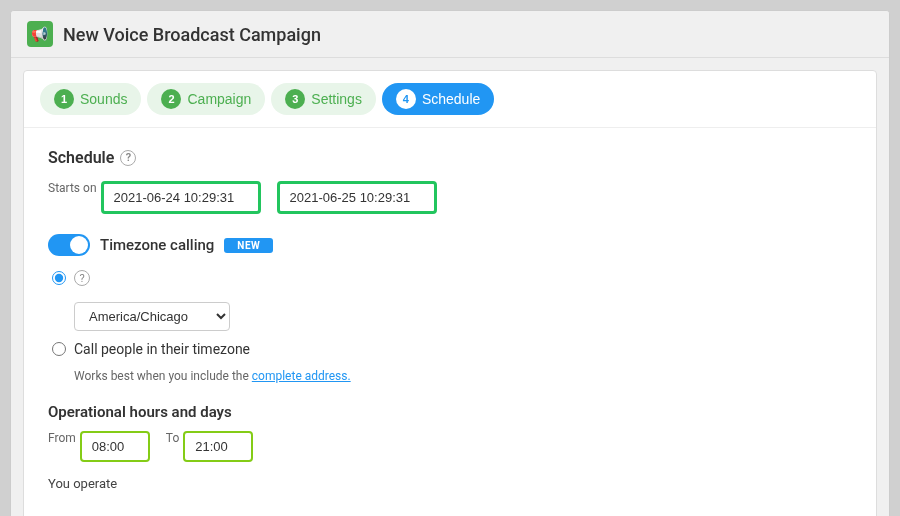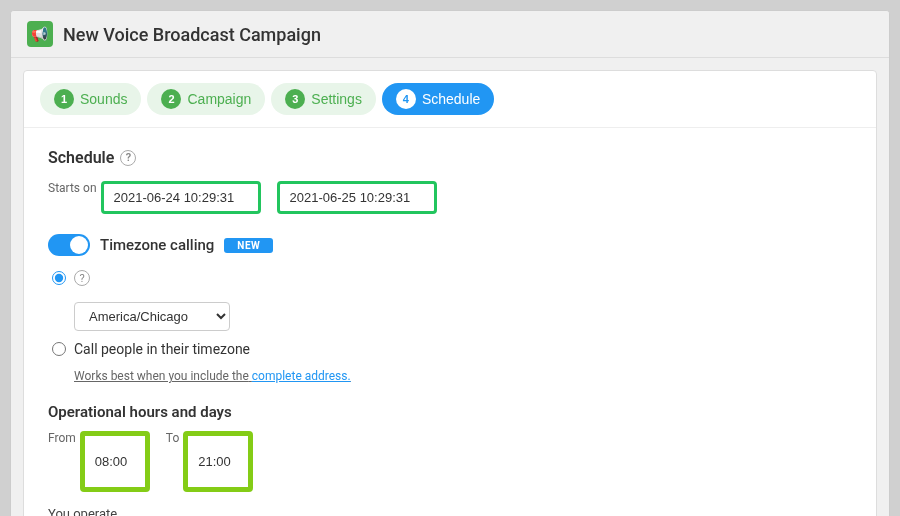--- a/index.html
+++ b/index.html
@@ -214,43 +214,42 @@
       width: 156px;
       color: #333;
       background: white;
       cursor: pointer;
     }
     .sub-text {
       font-size: 12px;
       color: #666;
       margin-left: 22px;
       margin-top: 2px;
-      text-decoration: underline;
     }
     .link {
       color: #2196f3;
       text-decoration: underline;
       cursor: pointer;
     }
     .ops-section {
       margin-top: 20px;
     }
     .ops-title {
       font-size: 15px;
       font-weight: 600;
       margin-bottom: 10px;
     }
     .time-row {
       display: flex;
       gap: 16px;
       margin-bottom: 14px;
     }
     .time-input {
-      padding: 18px 10px;
-      border: 5px solid #84cc16;
+      padding: 6px 10px;
+      border: 2px solid #84cc16;
       border-radius: 4px;
       font-size: 13px;
       width: 70px;
       color: #333;
     }
     .you-operate {
       font-size: 13px;
       color: #444;
       margin-bottom: 8px;
     }

